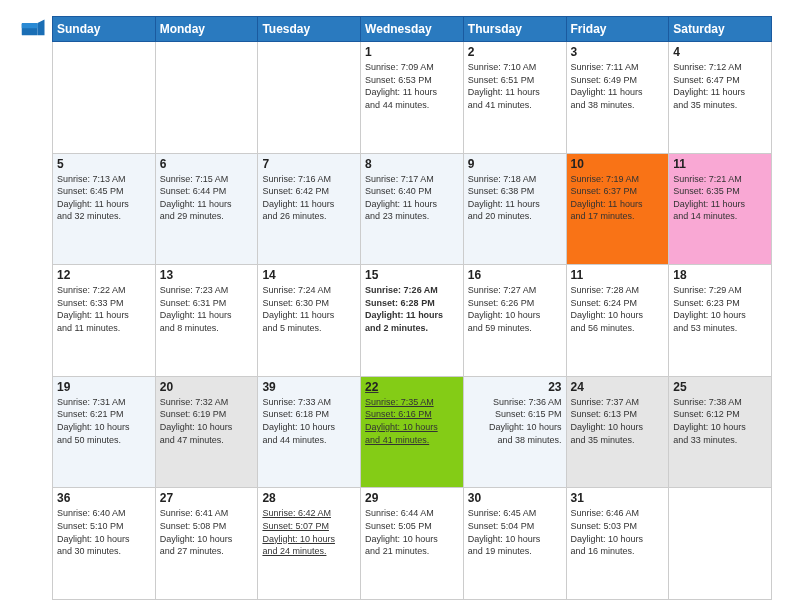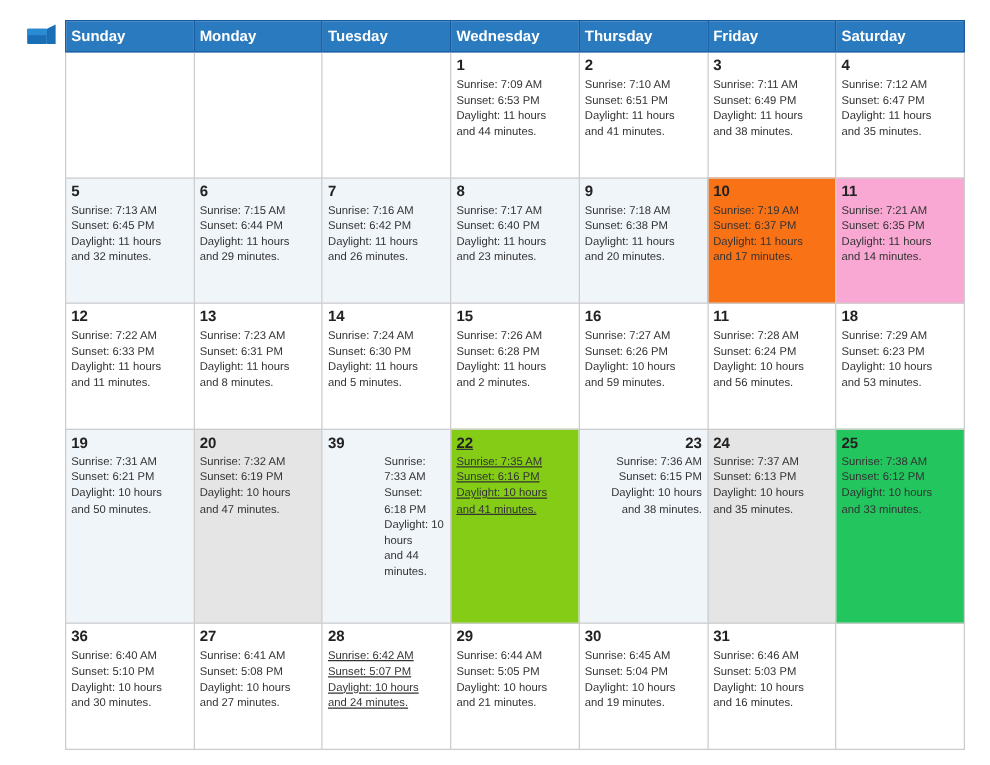--- a/index.html
+++ b/index.html
@@ -234,21 +234,21 @@
           </td>
           <td>
             <div class="day-number">14</div>
             <div class="day-info" style="white-space: pre-line;">Sunrise: 7:24 AM
 Sunset: 6:30 PM
 Daylight: 11 hours
 and 5 minutes.</div>
           </td>
           <td>
             <div class="day-number">15</div>
-            <div class="day-info" style="white-space: pre-line;">Sunrise: 7:26 AM
+            <div class="day-info" style="white-space: pre-line; font-weight: bold;">Sunrise: 7:26 AM
 Sunset: 6:28 PM
 Daylight: 11 hours
 and 2 minutes.</div>
           </td>
           <td>
             <div class="day-number">16</div>
             <div class="day-info" style="white-space: pre-line;">Sunrise: 7:27 AM
 Sunset: 6:26 PM
 Daylight: 10 hours
 and 59 minutes.</div>
@@ -278,21 +278,21 @@
           </td>
           <td style="background: #e5e5e5;">
             <div class="day-number">20</div>
             <div class="day-info" style="white-space: pre-line;">Sunrise: 7:32 AM
 Sunset: 6:19 PM
 Daylight: 10 hours
 and 47 minutes.</div>
           </td>
           <td style="background: rgb(240, 245, 250);">
             <div class="day-number">39</div>
-            <div class="day-info" style="white-space: pre-line; margin-left: 45px;">Sunrise: 7:33 AM
+            <div class="day-info" style="white-space: pre-line;">Sunrise: 7:33 AM
 Sunset: 6:18 PM
 Daylight: 10 hours
 and 44 minutes.</div>
           </td>
           <td style="background: #84cc16; text-decoration: underline;">
             <div class="day-number">22</div>
             <div class="day-info" style="white-space: pre-line;">Sunrise: 7:35 AM
 Sunset: 6:16 PM
 Daylight: 10 hours
 and 41 minutes.</div>
@@ -304,21 +304,21 @@
 Daylight: 10 hours
 and 38 minutes.</div>
           </td>
           <td style="background: #e5e5e5;">
             <div class="day-number">24</div>
             <div class="day-info" style="white-space: pre-line;">Sunrise: 7:37 AM
 Sunset: 6:13 PM
 Daylight: 10 hours
 and 35 minutes.</div>
           </td>
-          <td style="background: #22c55e; margin-left: 44px;">
+          <td style="background: #e5e5e5; margin-left: 44px;">
             <div class="day-number">25</div>
             <div class="day-info" style="white-space: pre-line;">Sunrise: 7:38 AM
 Sunset: 6:12 PM
 Daylight: 10 hours
 and 33 minutes.</div>
           </td>
         </tr>
         <tr>
           <td>
             <div class="day-number">36</div>

